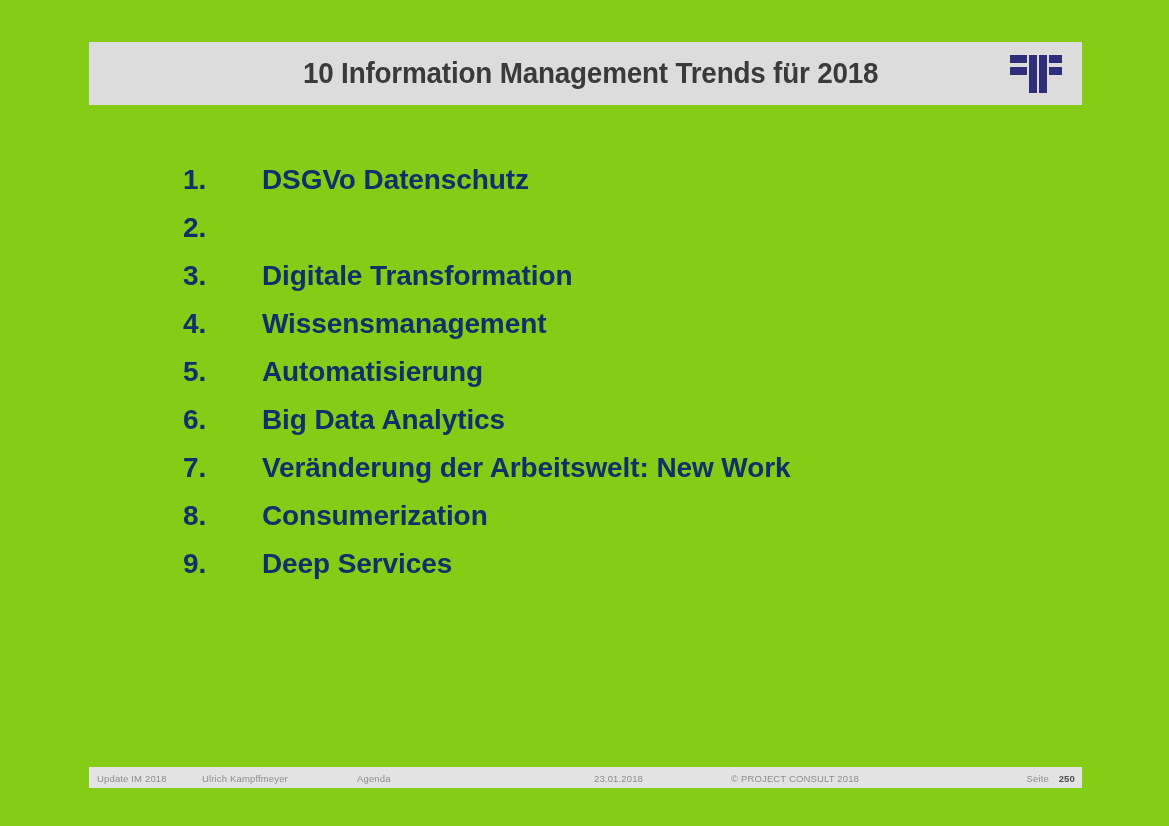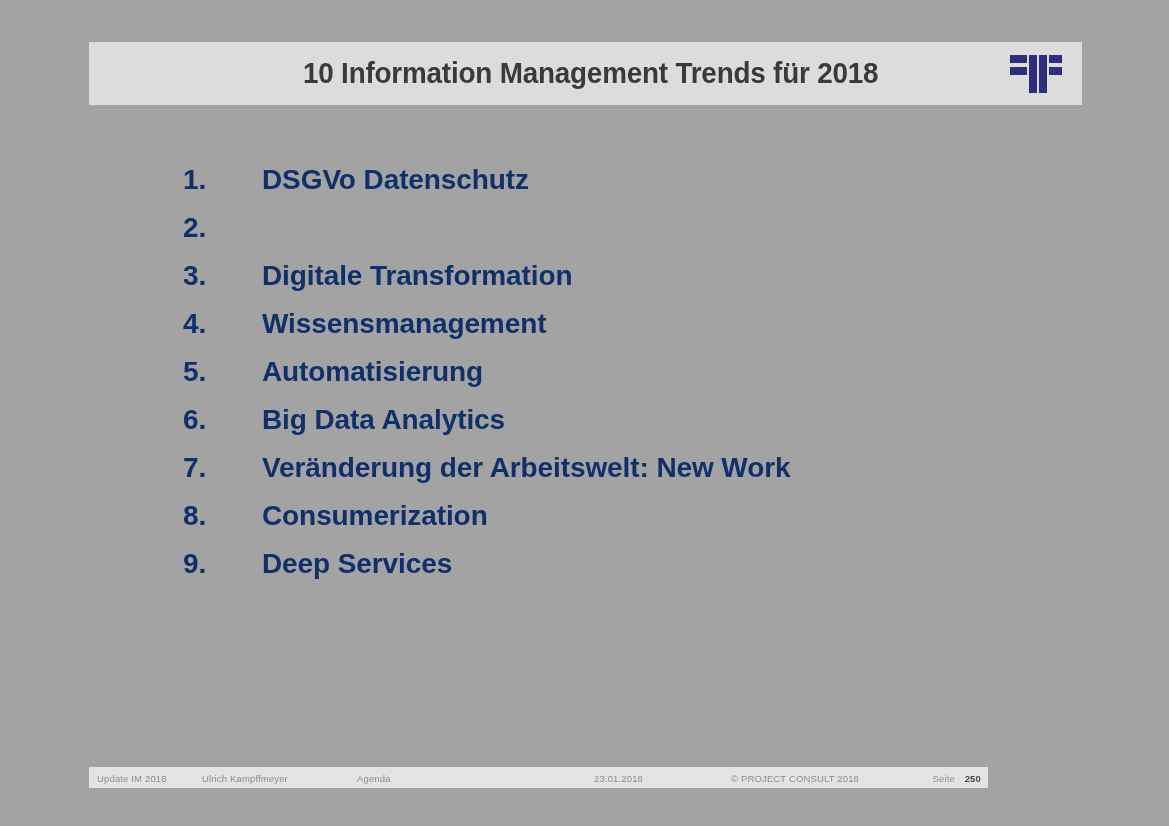--- a/index.html
+++ b/index.html
@@ -12,21 +12,21 @@
     height: 826px;
     position: relative;
     overflow: hidden;
     font-family: "Liberation Sans", sans-serif;
     -webkit-font-smoothing: antialiased;
   }
 
   .slide {
     position: absolute;
     inset: 0;
-    background: #a3a3a3;
+    background: #84cc16;
     padding-left: 15px;
   }
 
   
   .header-bar {
     position: absolute;
     left: 89px;
     top: 42px;
     width: 993px;
     height: 63px;
@@ -81,21 +81,21 @@
   }
   .trend-label {
     white-space: nowrap;
   }
 
   
   .footer-bar {
     position: absolute;
     left: 89px;
     top: 767px;
-    width: 899px;
+    width: 993px;
     height: 21px;
     background: #e3e3e3;
     font-size: 9.5px;
     color: #8d8d8d;
     letter-spacing: 0.15px;
   }
   .footer-cell {
     position: absolute;
     top: 50%;
     transform: translateY(-50%);

